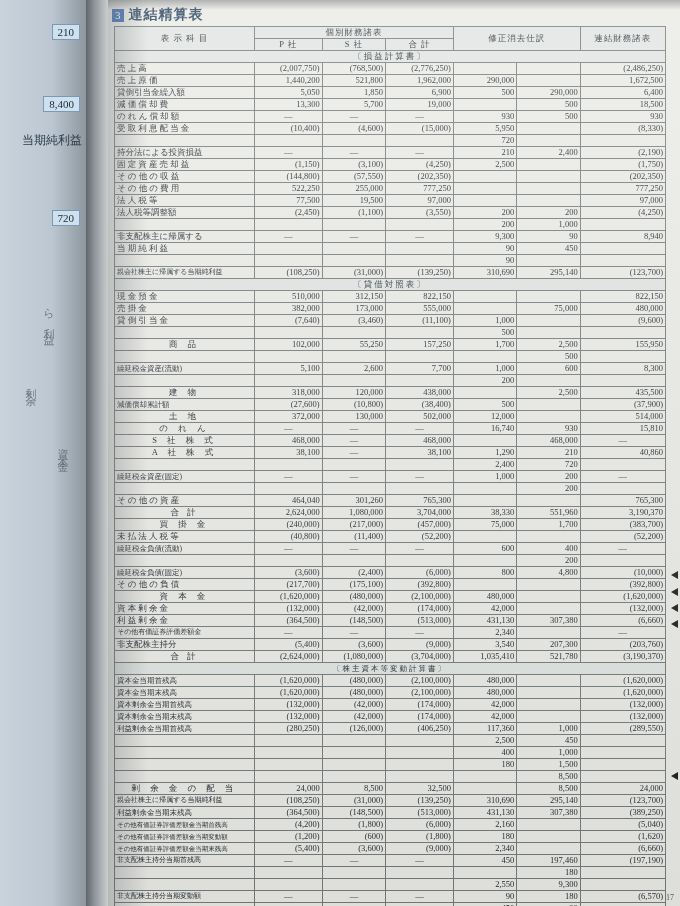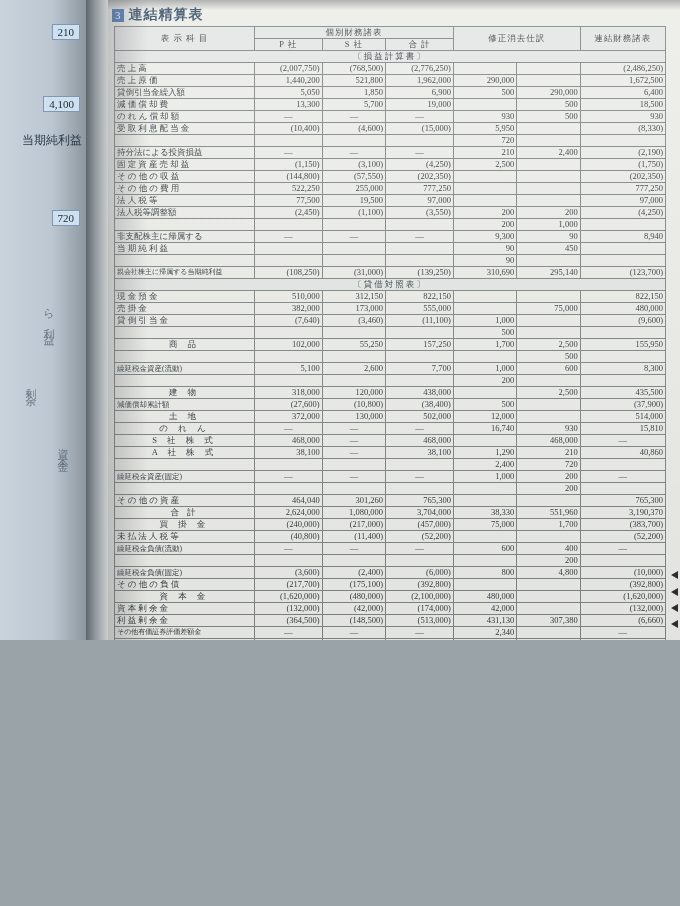--- a/index.html
+++ b/index.html
@@ -9,21 +9,21 @@
   }
   body {
     width: 680px;
     height: 906px;
     overflow: hidden;
     font-family: "Liberation Sans", sans-serif;
   }
   #page {
     position: relative;
     width: 680px;
-    height: 640px;
+    height: 906px;
     background: #ef4444;
     overflow: hidden;
   }
   
   .left-page {
     position: absolute;
     left: 0; top: 0;
     width: 86px; height: 906px;
     background: linear-gradient(to right, #c9d3dc 0%, #bcc7d2 60%, #8e979f 100%);
   }
@@ -162,21 +162,21 @@
     pointer-events: none;
   }
 </style>
 </head>
 <body>
 
 <div id="page">
 
   <div class="left-page">
     <div class="lp-box" style="top:24px">210</div>
-    <div class="lp-box" style="top:96px">4,100</div>
+    <div class="lp-box" style="top:96px">8,400</div>
     <div class="lp-text" style="top:132px; right:4px">当期純利益</div>
     <div class="lp-box" style="top:210px">720</div>
     <div class="lp-vert" style="top:300px; right:30px">ら 利 益</div>
     <div class="lp-vert" style="top:380px; right:48px">剰 余</div>
     <div class="lp-vert" style="top:440px; right:16px">資 本 金</div>
   </div>
 
   <div class="gutter"></div>
 
   <div class="main-page">

